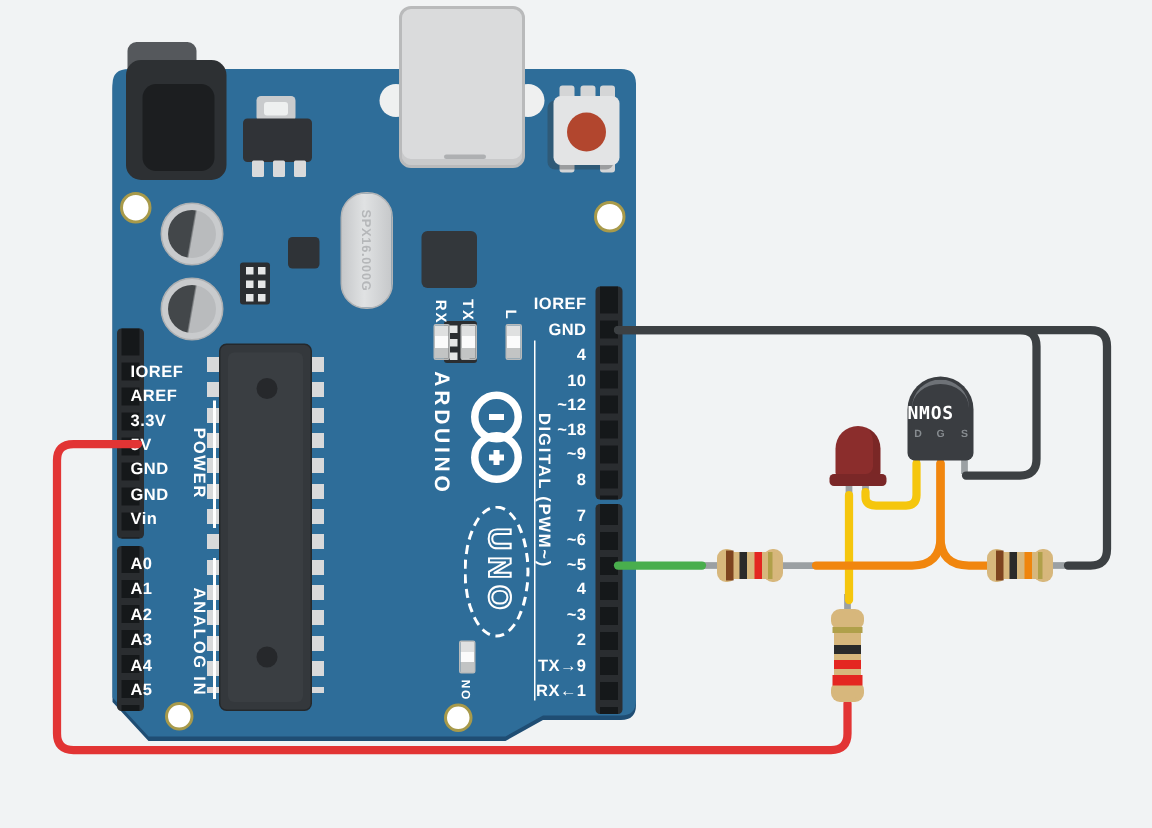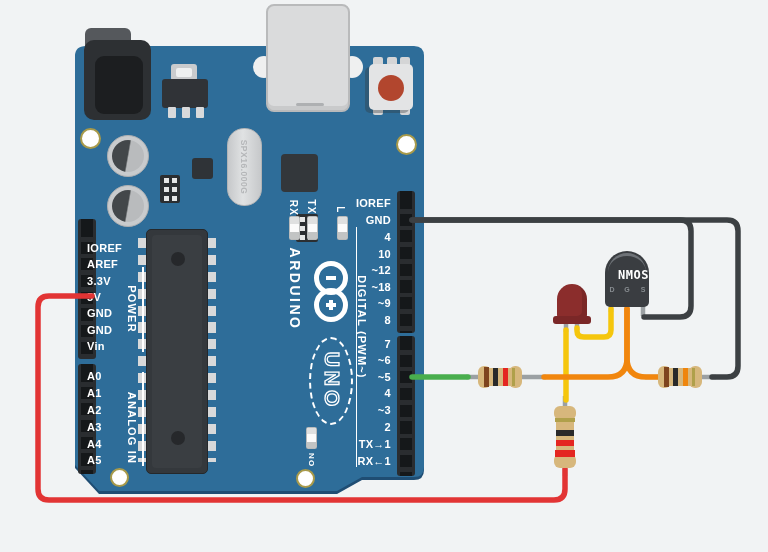--- a/index.html
+++ b/index.html
@@ -35,21 +35,21 @@
            box-shadow:8px 0 0 #e6e7e7,0 9px 0 #e6e7e7,8px 9px 0 #e6e7e7,0 18px 0 #e6e7e7,8px 18px 0 #e6e7e7;}
 
   
   .ext{position:absolute;z-index:5;}
   .res-band{position:absolute;}
   .band-brown{background:#7e441f;} .band-black{background:#2a2a2a;}
   .band-red{background:#e42621;} .band-orange{background:#ef850d;} .band-gold{background:#b0a04a;}
   .res-cap{position:absolute;background:#d7b77c;border-radius:6px;}
   .res-body{position:absolute;background:#d7b77c;border-radius:6px;}
 
-  .t-label{position:absolute;width:100%;text-align:right;top:17px;color:#fff;
+  .t-label{position:absolute;width:100%;text-align:left;top:17px;color:#fff;
            font:bold 12px "DejaVu Sans Mono",monospace;letter-spacing:.5px;}
   .t-pin{position:absolute;top:35px;width:10px;text-align:center;color:#878c90;
          font:bold 7px "Liberation Sans",sans-serif;}
 </style>
 </head>
 <body>
 
 <div id="stage">
 
   <svg class="layer" width="768" height="552">
@@ -152,21 +152,21 @@
   <span class="lbl rlbl" style="top:263px;">~12</span>
   <span class="lbl rlbl" style="top:280px;">~18</span>
   <span class="lbl rlbl" style="top:296px;">~9</span>
   <span class="lbl rlbl" style="top:313px;">8</span>
   <span class="lbl rlbl" style="top:337px;">7</span>
   <span class="lbl rlbl" style="top:353px;">~6</span>
   <span class="lbl rlbl" style="top:370px;">~5</span>
   <span class="lbl rlbl" style="top:386px;">4</span>
   <span class="lbl rlbl" style="top:403px;">~3</span>
   <span class="lbl rlbl" style="top:420px;">2</span>
-  <span class="lbl rlbl" style="top:437px;">TX→1</span>
+  <span class="lbl rlbl" style="top:437px;">TX→9</span>
   <span class="lbl rlbl" style="top:454px;">RX←1</span>
   <span class="vlbl" style="left:362px;top:327px;">DIGITAL (PWM~)</span>
 
   <span class="vlbl" style="left:295px;top:289px;font-size:14px;letter-spacing:2.5px;">ARDUINO</span>
   <div class="abs" style="z-index:3;">
     <div class="abs" style="left:314px;top:261px;width:34px;height:34px;border:5px solid #fff;border-radius:50%;"></div>
     <div class="abs" style="left:314px;top:288px;width:34px;height:34px;border:5px solid #fff;border-radius:50%;"></div>
     <div class="abs" style="left:326px;top:276px;width:10px;height:4px;background:#fff;"></div>
     <div class="abs" style="left:326px;top:303px;width:10px;height:4px;background:#fff;"></div>
     <div class="abs" style="left:329px;top:300px;width:4px;height:10px;background:#fff;"></div>

